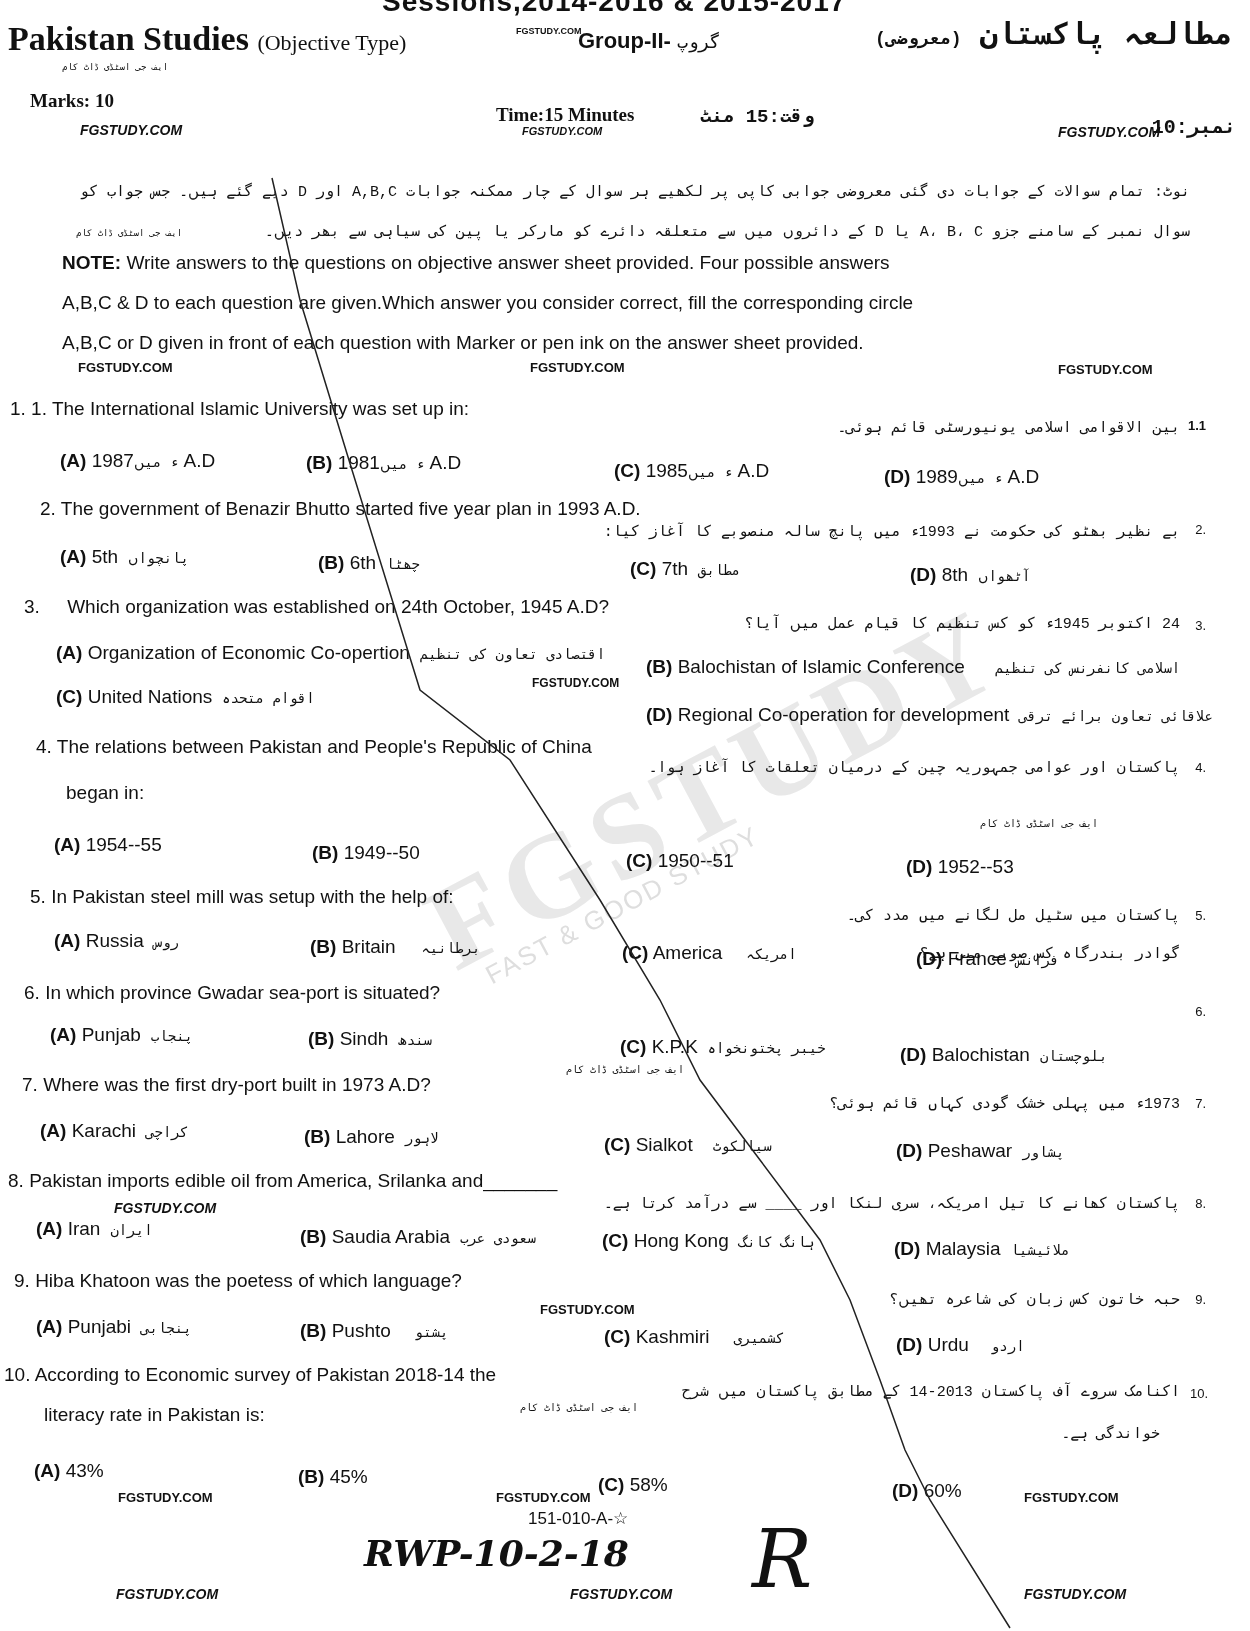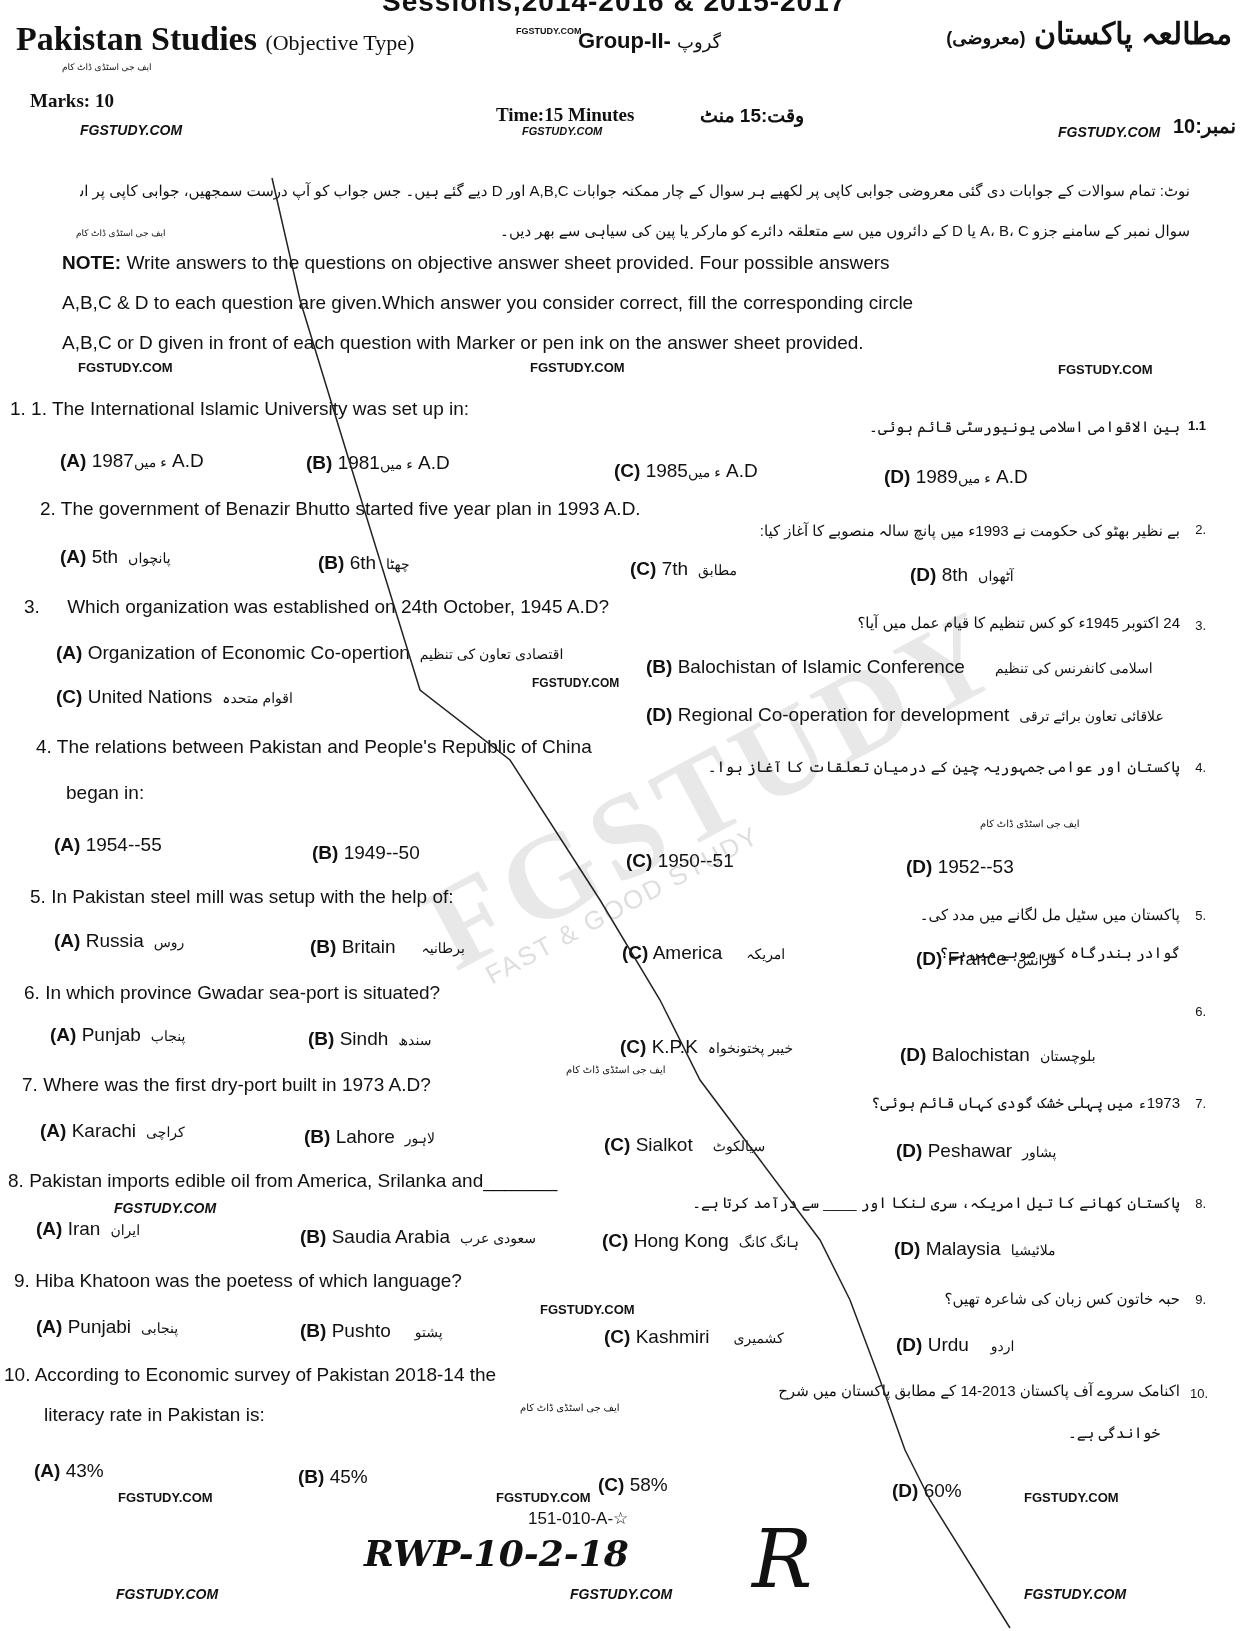--- a/index.html
+++ b/index.html
@@ -1,23 +1,23 @@
 <!DOCTYPE html>
 <html><head>
 <meta charset="utf-8">
 <style>
   html, body { margin: 0; padding: 0; background: #ffffff; }
   body { width: 1250px; height: 1631px; position: relative; overflow: hidden; color: #111; font-family: "Liberation Sans", sans-serif; }
   .abs { position: absolute; white-space: nowrap; }
   .serif { font-family: "Liberation Serif", serif; }
   .sans { font-family: "Liberation Sans", sans-serif; }
-  .urdu { font-family: Liberation Sans, sans-serif; direction: rtl; }
+  .urdu { font-family: Liberation Mono, monospace; direction: rtl; }
   .wm { font-family: "Liberation Sans", sans-serif; font-weight: bold; font-style: italic; font-size: 14px; color: #111; }
   .session { top: -14px; left: 382px; font-size: 28px; font-weight: bold; letter-spacing: 1px; }
-  .title-en { top: 20px; left: 16px; font-size: 34px; font-weight: bold; }
+  .title-en { top: 20px; left: 8px; font-size: 34px; font-weight: bold; }
   .title-sub { font-size: 22px; font-weight: normal; }
   .group { top: 28px; left: 578px; font-size: 22px; font-weight: bold; }
   .title-ur { top: 16px; right: 18px; font-size: 30px; font-weight: bold; }
   .meta { font-size: 19px; font-weight: bold; }
   .note-ur { font-size: 15px; right: 60px; }
   .note-en { left: 62px; font-size: 19px; }
   .q { font-size: 19px; }
   .opt { font-size: 19px; }
   .opt b { font-weight: bold; }
   .q-ur { font-size: 15px; right: 70px; }

